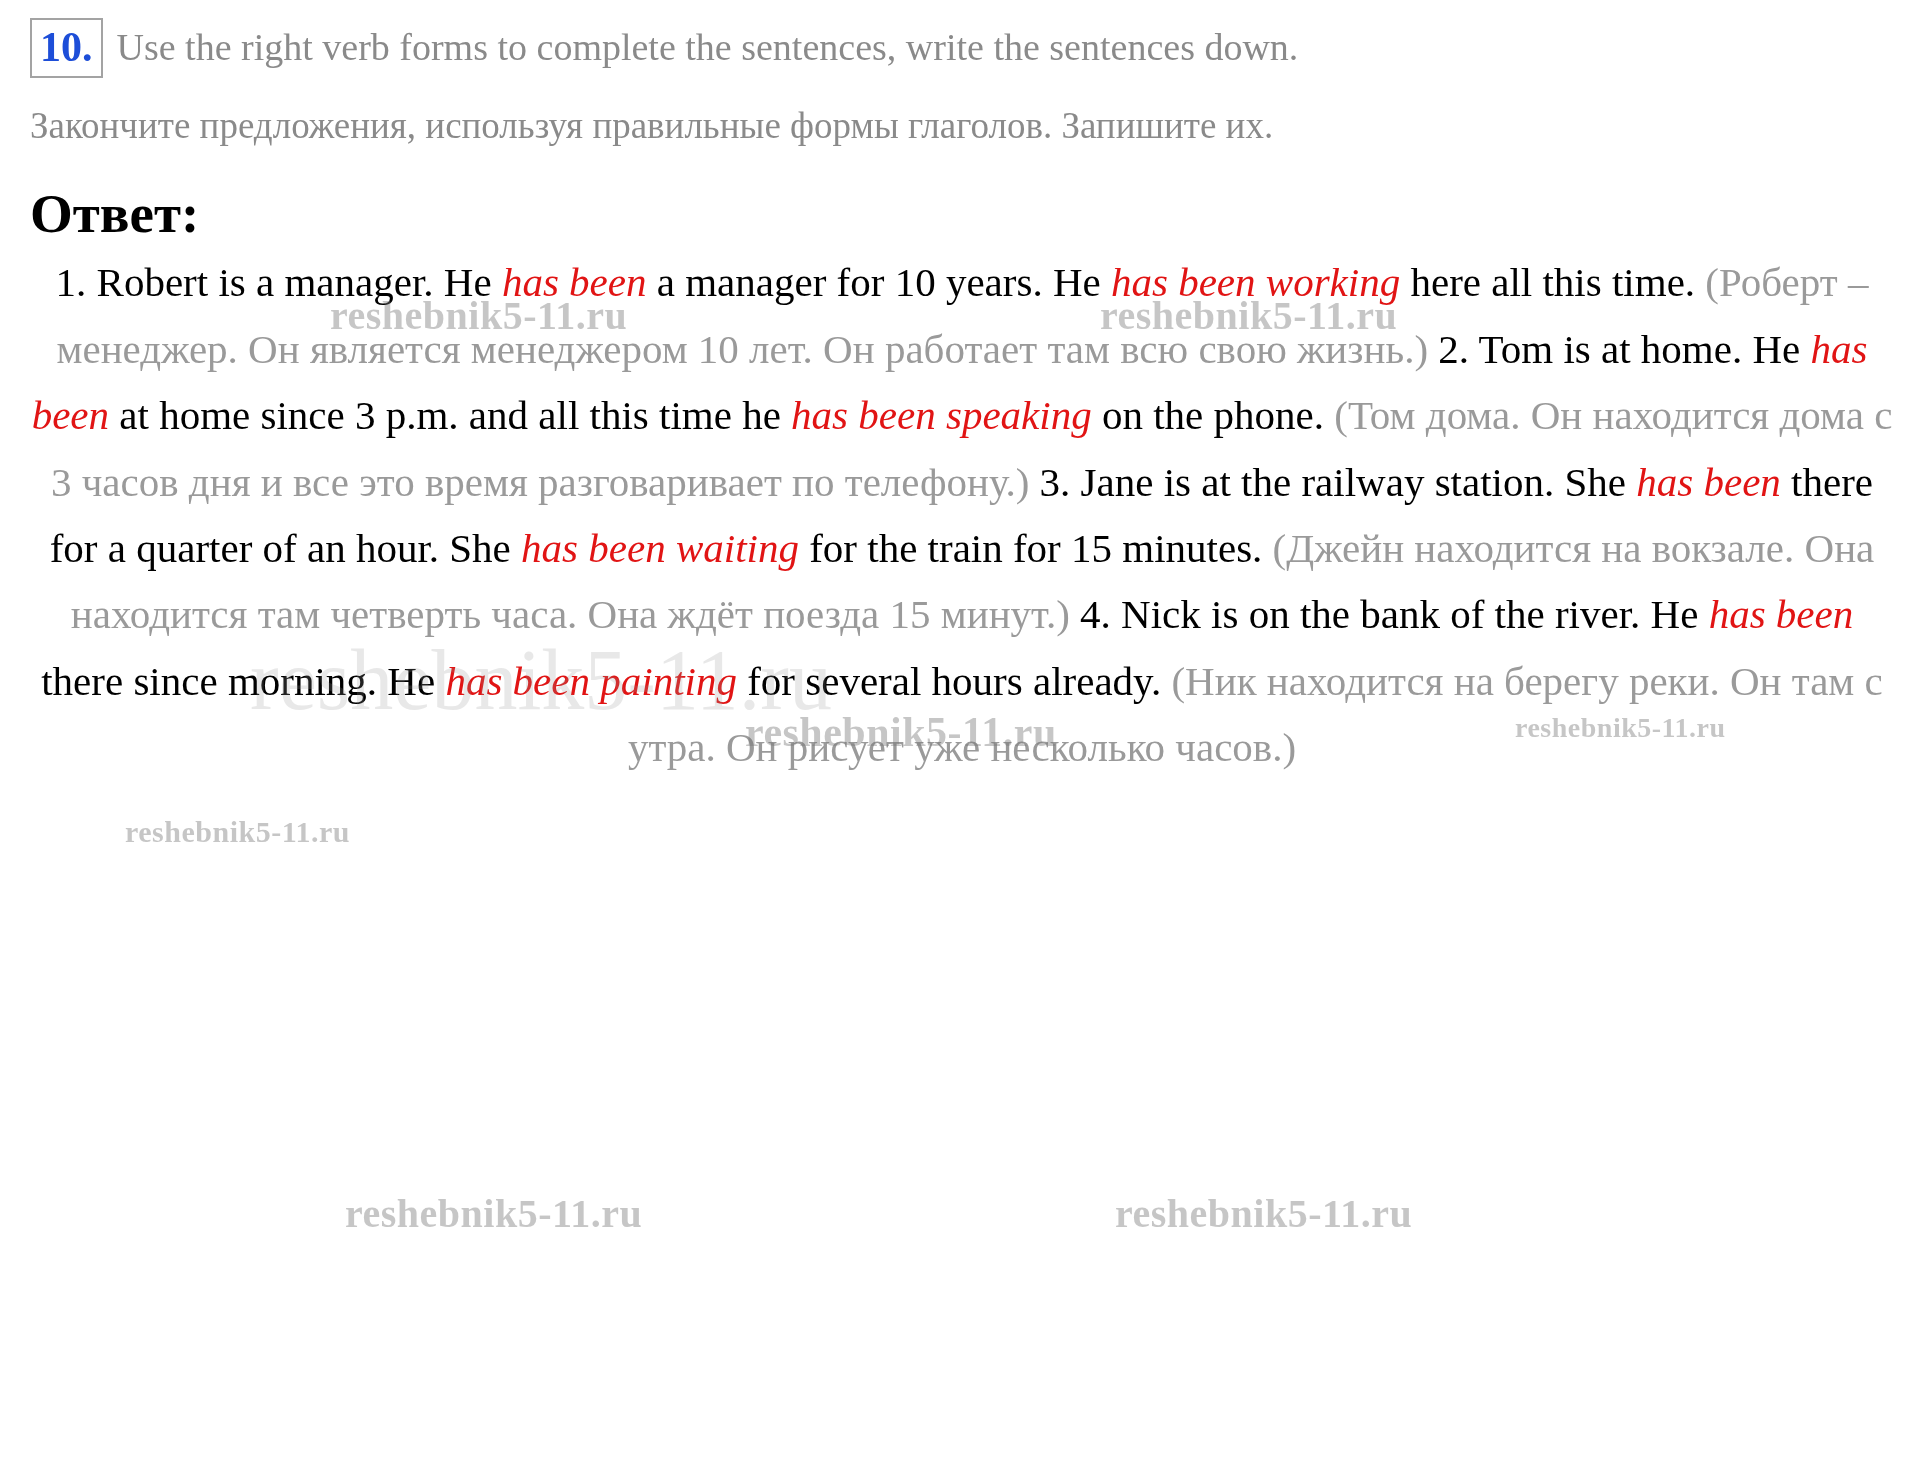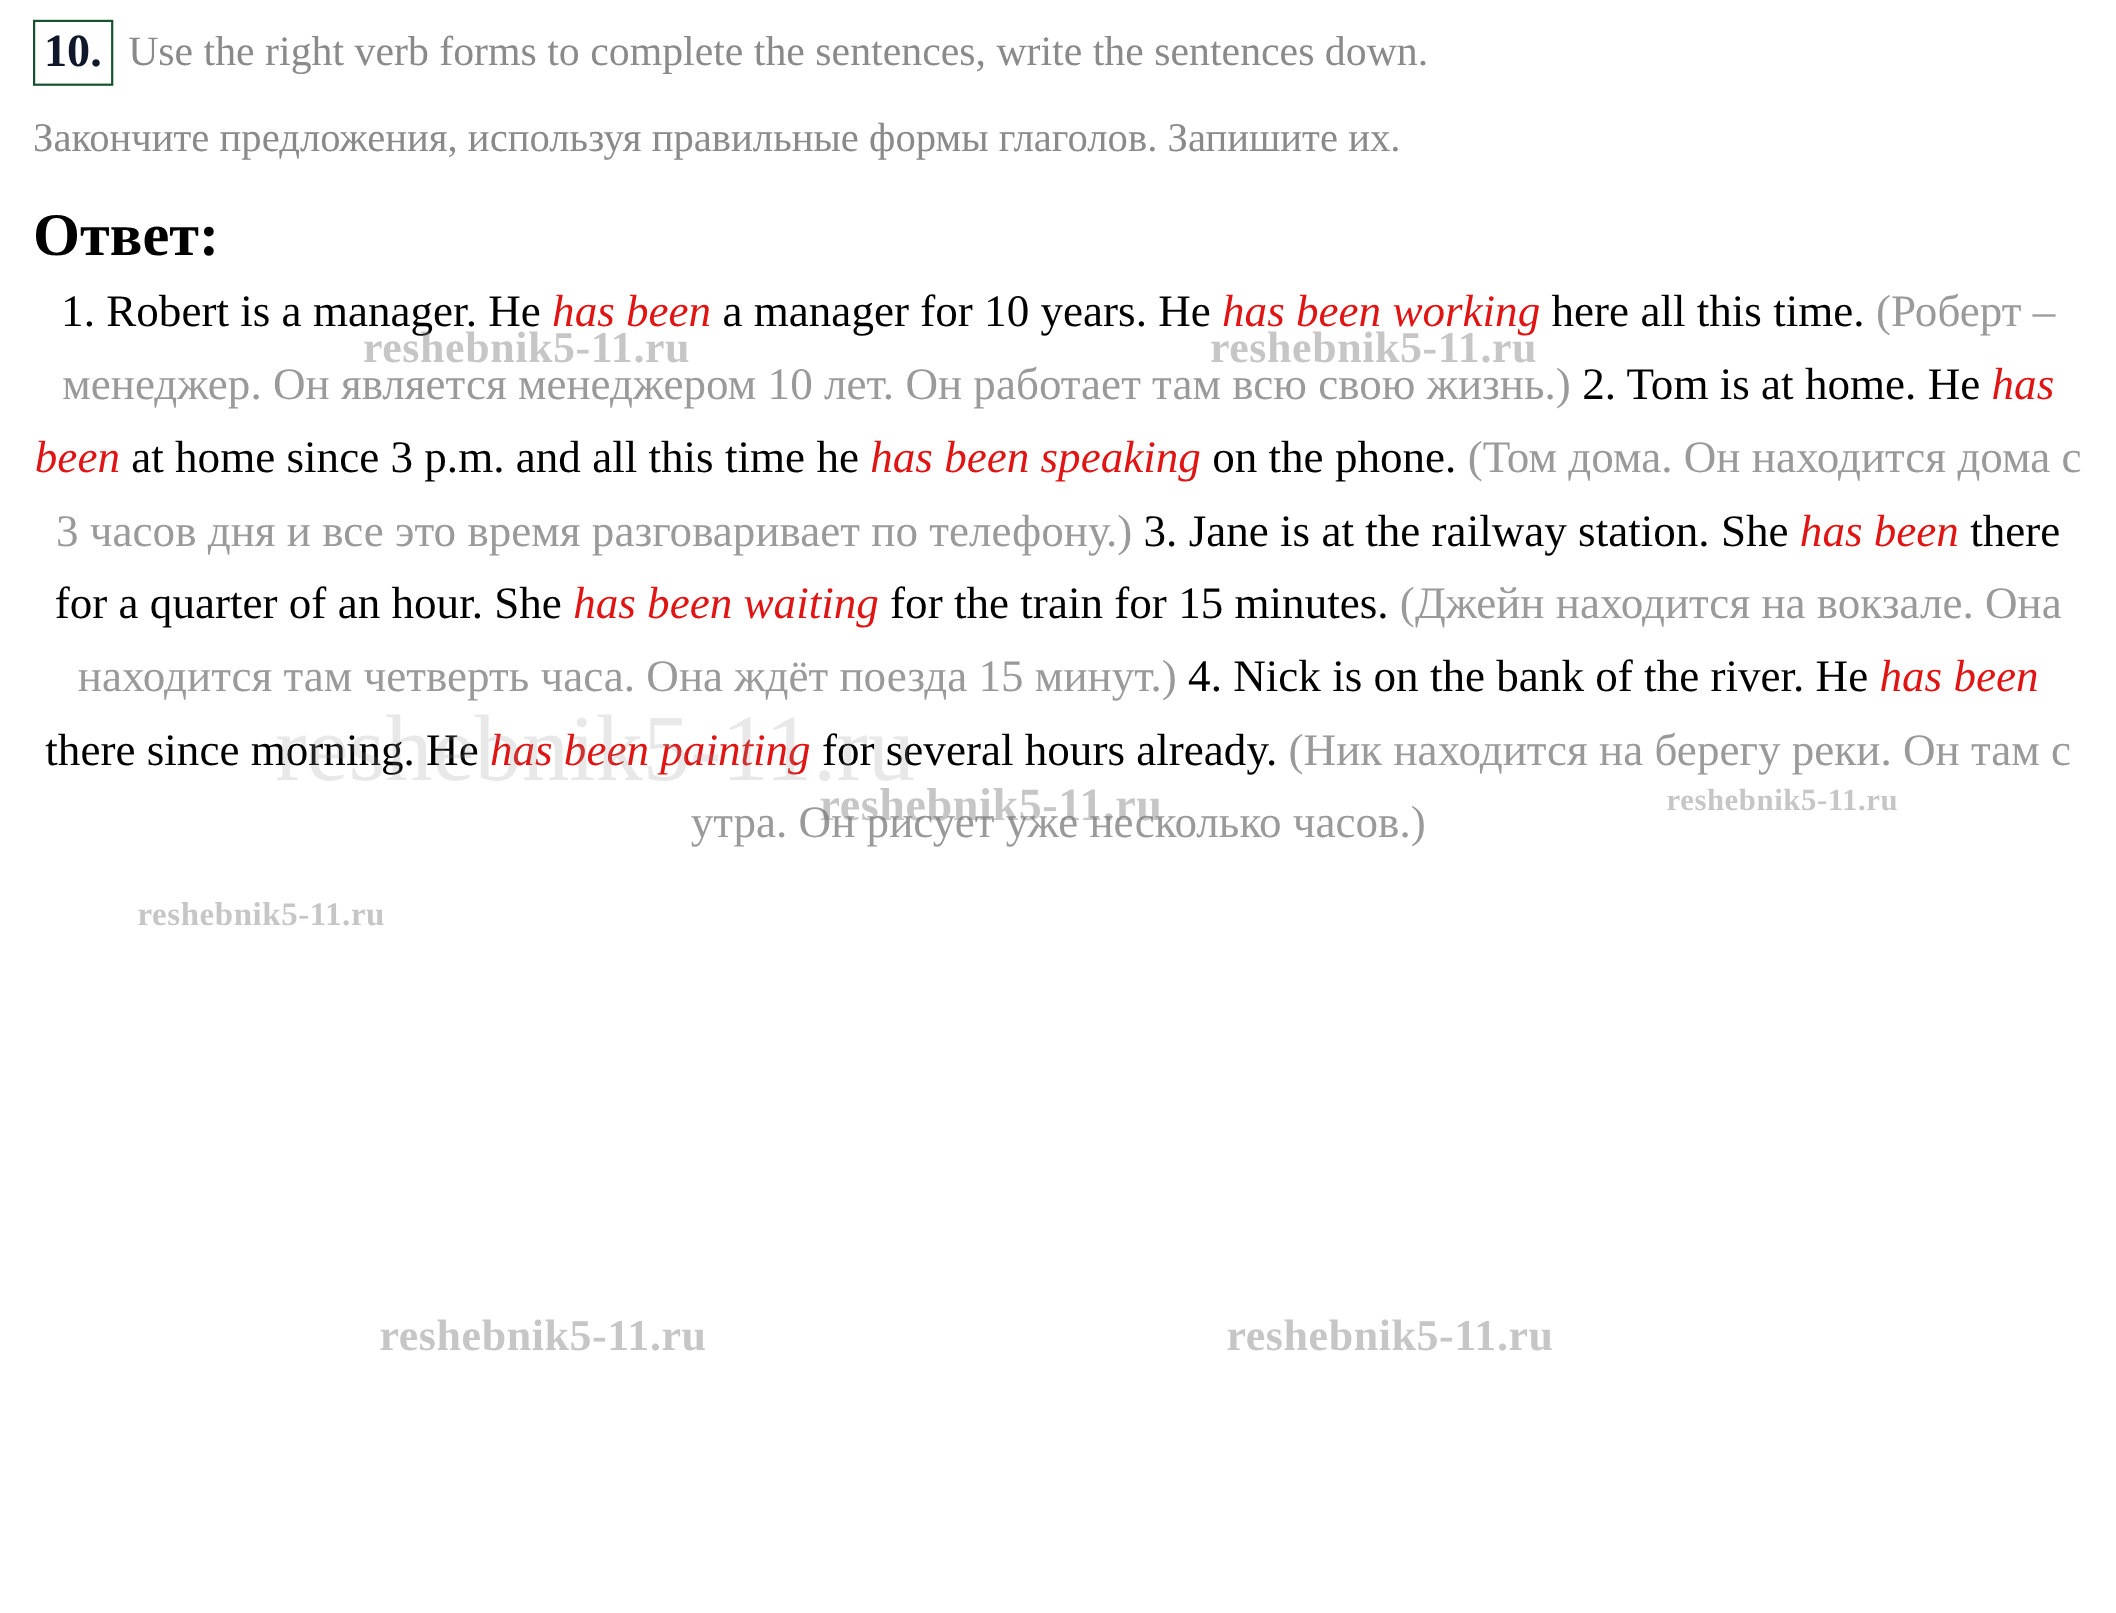--- a/index.html
+++ b/index.html
@@ -22,26 +22,26 @@
     box-sizing: border-box;
   }
 
   
   .task-header {
     display: flex;
     align-items: flex-start;
     gap: 14px;
   }
   .task-number {
-    border: 2px solid #14532d;
+    border: 2px solid #a3a3a3;
     font-weight: bold;
     font-size: 42px;
     line-height: 1;
     padding: 6px 8px 8px 8px;
-    color: #0f172a;
+    color: #1d4ed8;
     white-space: nowrap;
   }
   .task-en {
     color: #8a8a8a;
     font-size: 38px;
     line-height: 1.15;
     padding-top: 8px;
   }
   .task-ru {
     color: #8a8a8a;

